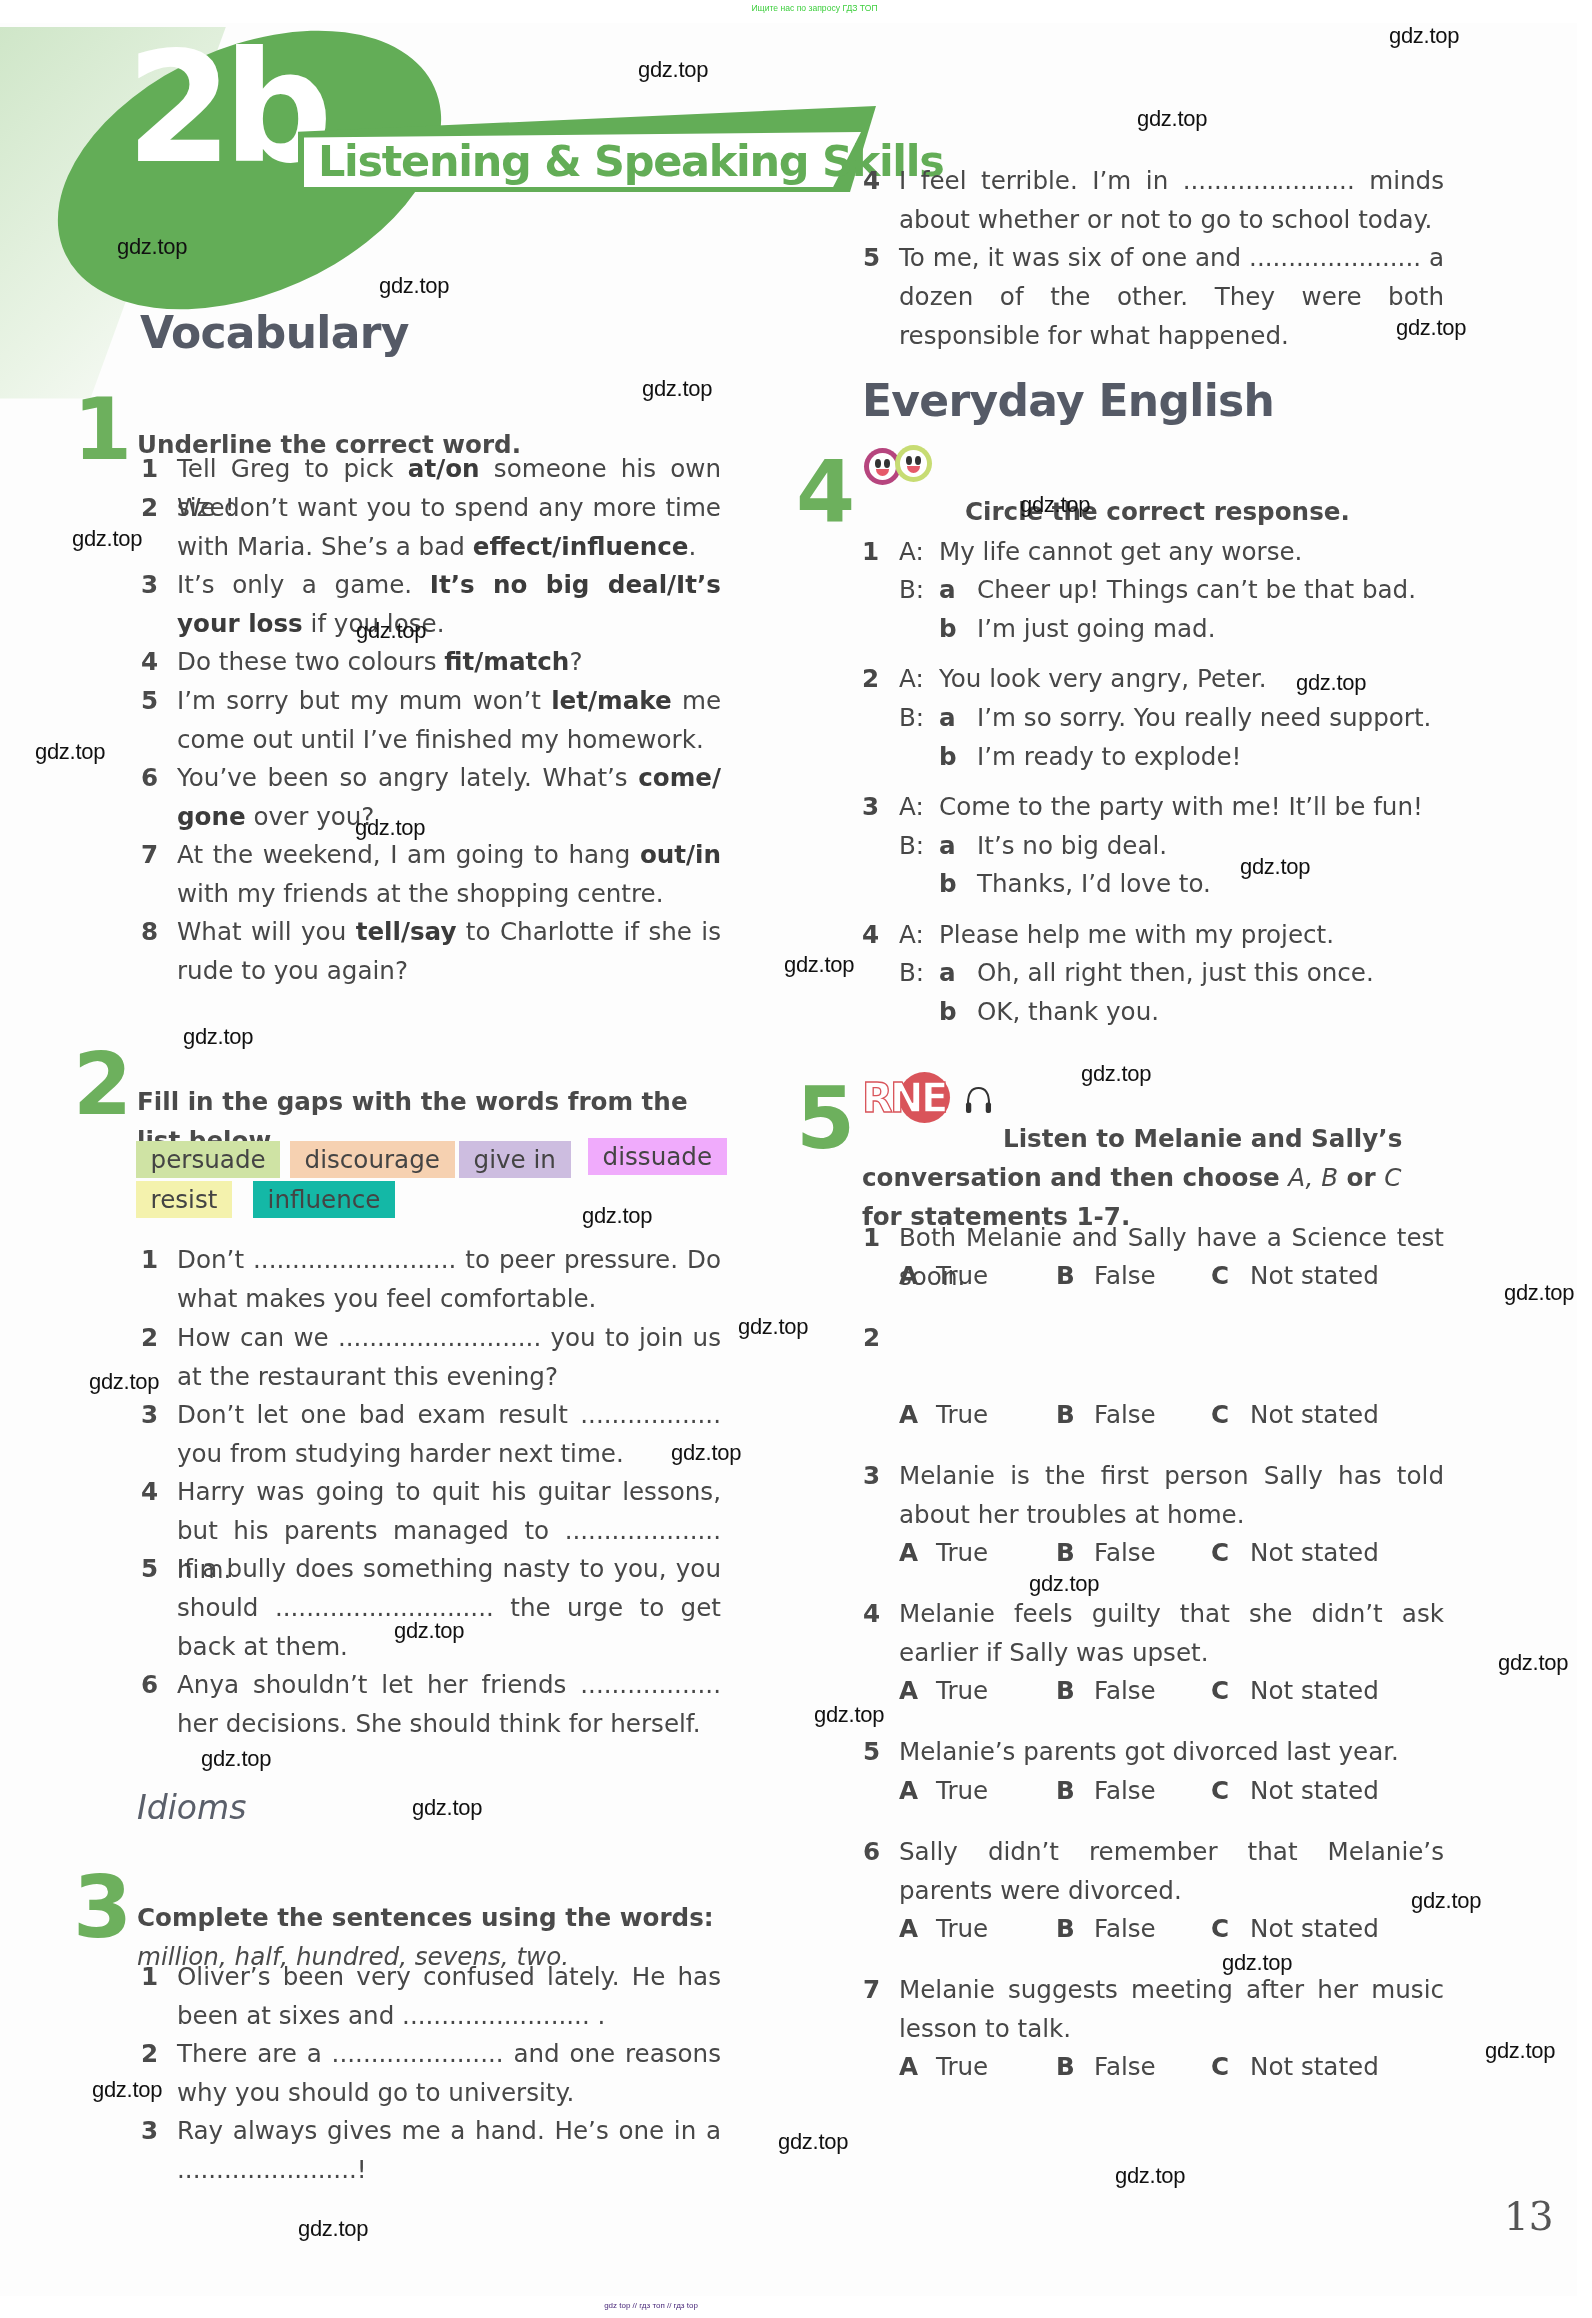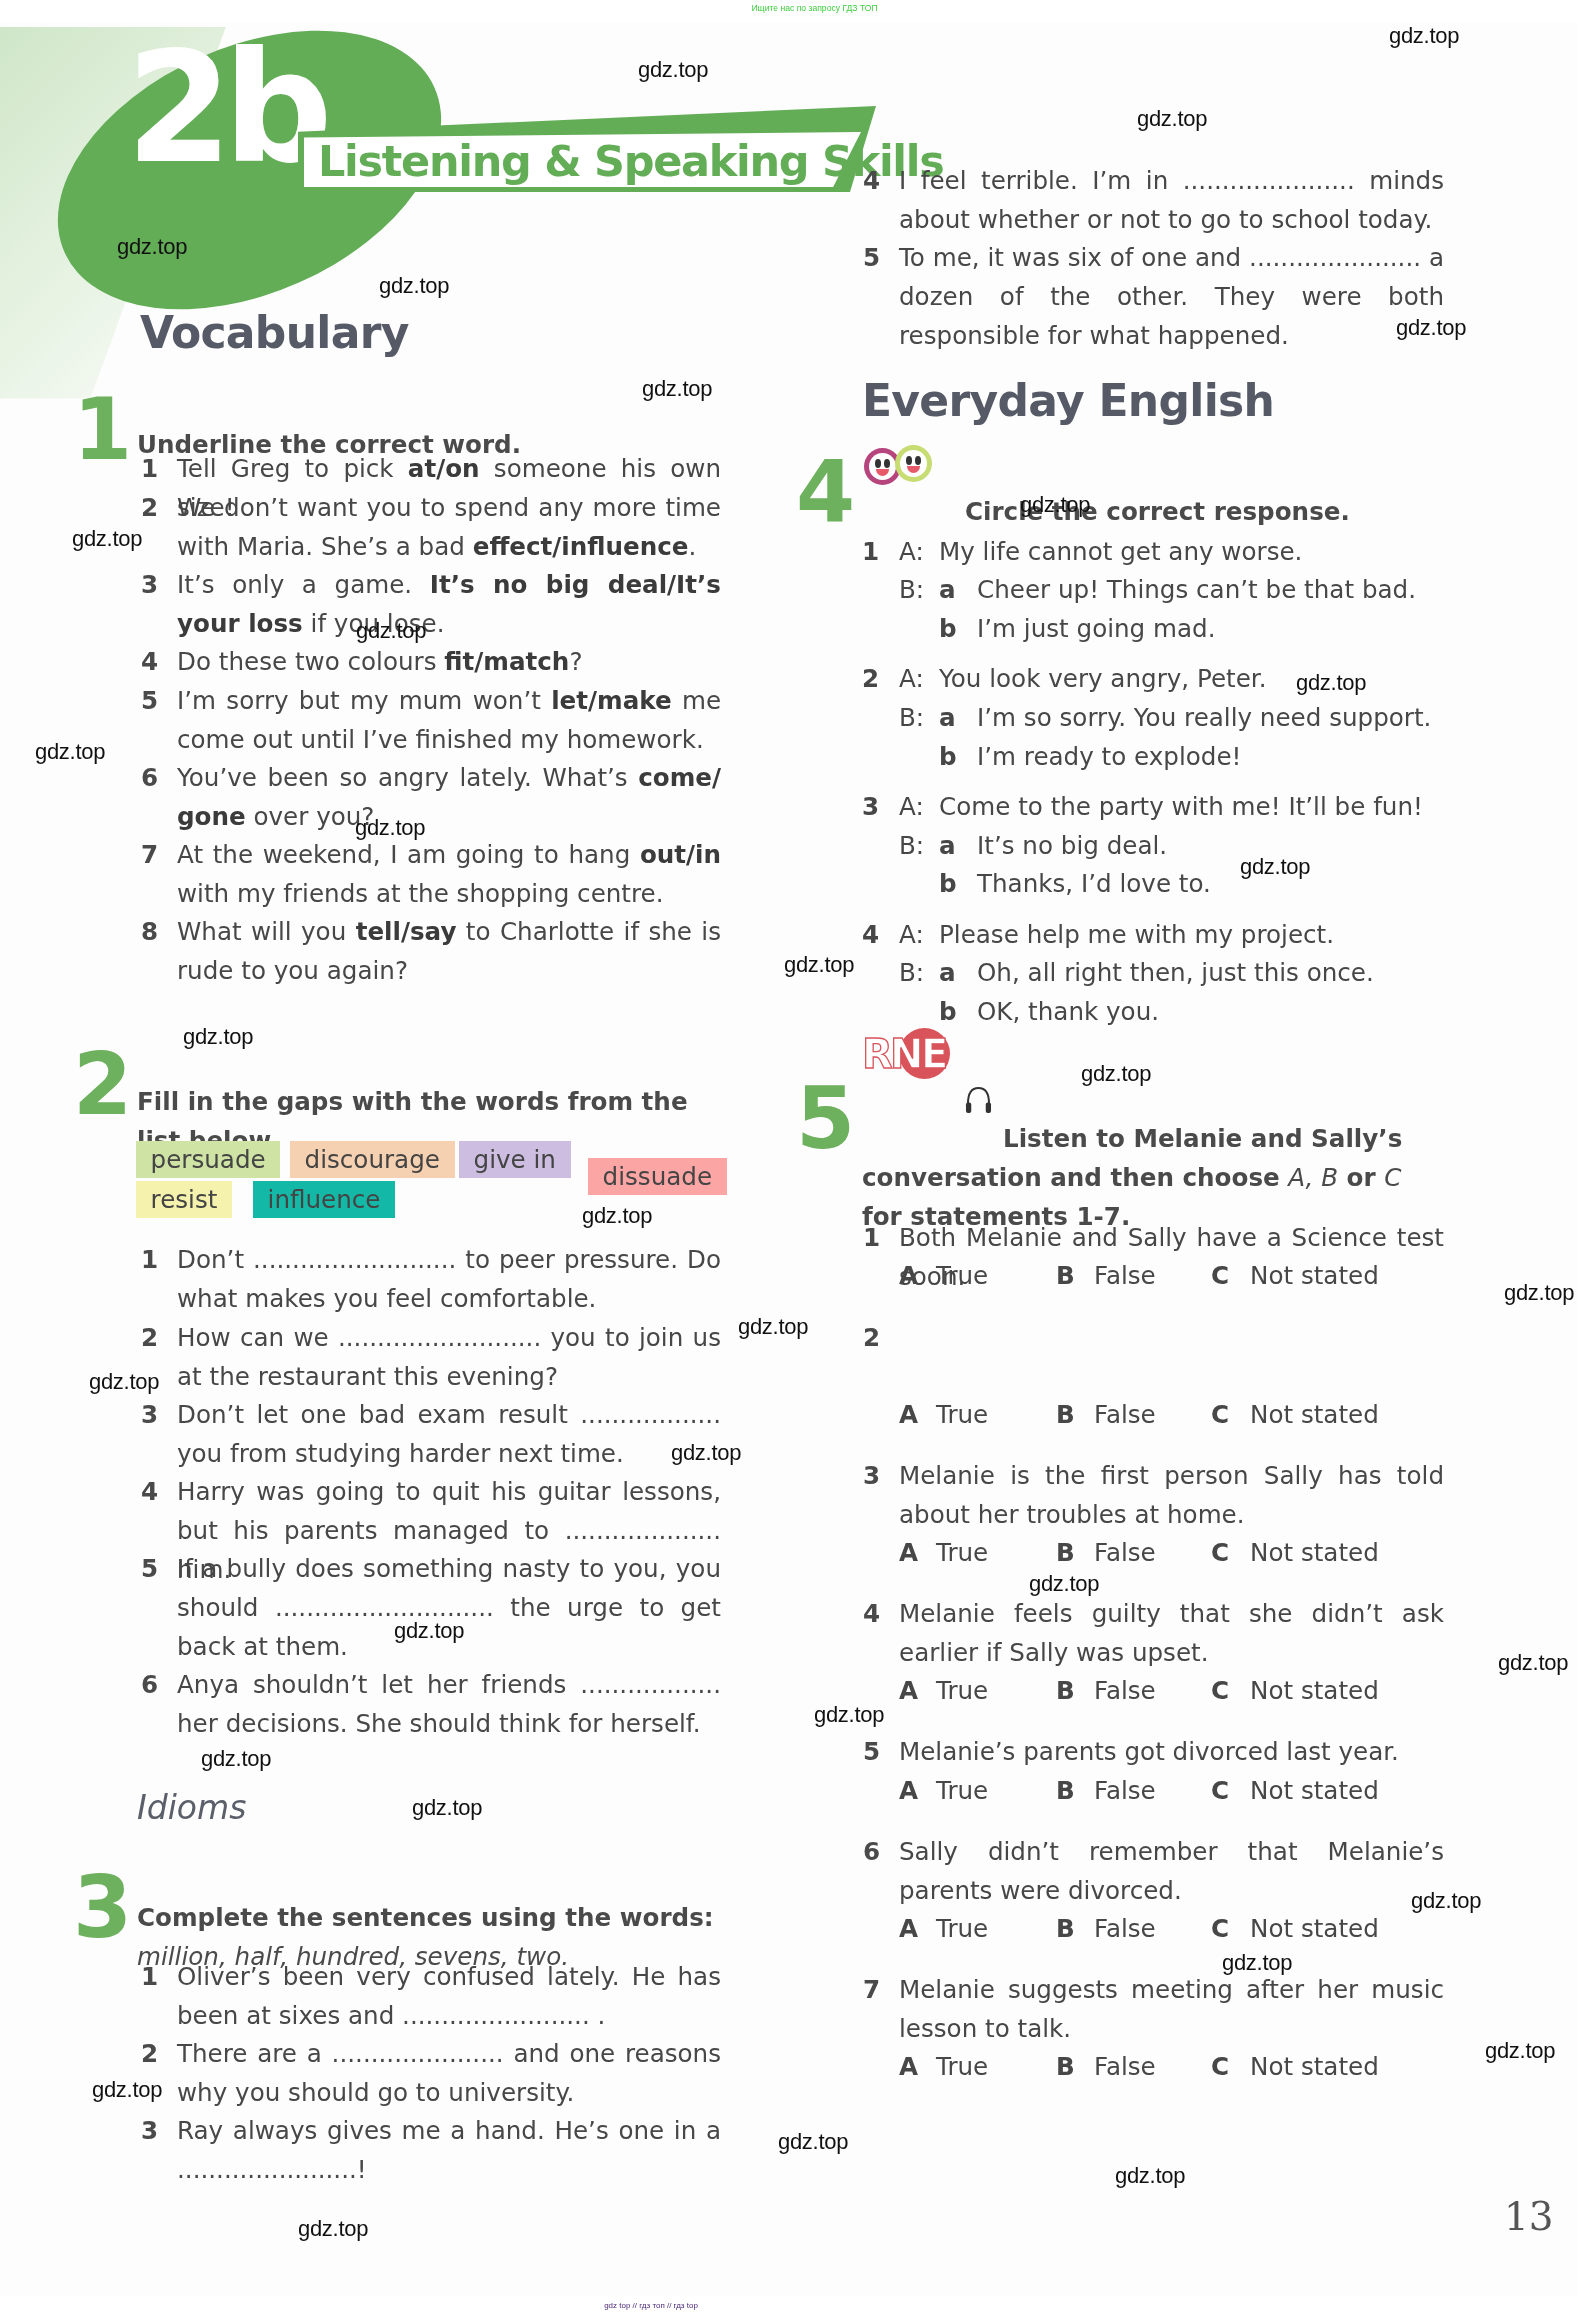--- a/index.html
+++ b/index.html
@@ -86,21 +86,21 @@
   }
   .item b { color: #3b3b3b; }
   .col-left .item { left: 177px; width: 544px; }
   .col-right .item { left: 899px; width: 545px; }
 
   .word-box { position: absolute; height: 37px; line-height: 37px;
     font-size: 24.6px; padding: 0 14.6px; color: #444; }
   .wb-green { background: #cfe3a4; }
   .wb-orange { background: #f6d1b1; }
   .wb-purple { background: #cdbde0; }
-  .wb-blue { background: #fca5a5; margin-top: 20px; }
+  .wb-blue { background: #f0abfc; }
   .wb-yellow { background: #f4f2ad; }
   .wb-pink { background: #14b8a6; }
 
   .dialog-line { position: absolute; font-size: 24.6px; line-height: 39px; color: #474747; }
   .dialog-line .sp { position: absolute; left: 0; font-weight: normal; }
   .dialog-line .opt { position: absolute; left: 68px; font-weight: bold; }
   .dialog-line .txt { position: absolute; left: 101px; white-space: nowrap; }
 
   .options-row { position: absolute; font-size: 24.6px; line-height: 39px; color: #474747; white-space: nowrap; }
   .options-row span { position: absolute; }
@@ -108,21 +108,21 @@
 
   .smiley { position: absolute; width: 37px; height: 37px; border-radius: 50%; }
   .smiley-face {
     position: absolute; left: 5.3px; top: 5.3px; width: 26.6px; height: 26.6px; border-radius: 50%;
     background: #fff;
   }
   .smiley-eye { position: absolute; top: 5.3px; width: 6.6px; height: 9.3px; background: #333; border-radius: 50%; }
   .smiley-mouth { position: absolute; left: 6.6px; top: 16px; width: 13.3px; height: 6.6px;
     background: #e65a6a; border-radius: 0 0 8px 8px; }
 
-  .rne-logo { position: absolute; left: 862px; top: 1028px; width: 93px; height: 51px; text-decoration: underline; }
+  .rne-logo { position: absolute; left: 862px; top: 1072px; width: 93px; height: 51px; text-decoration: underline; }
   .rne-circle { position: absolute; left: 37px; top: 0; width: 51px; height: 51px;
     border-radius: 50%; background: #d9545a; }
   .rne-text { position: absolute; left: 0; top: 2.7px; font-family: "DejaVu Sans", sans-serif;
     font-weight: bold; font-size: 40px; line-height: 47px; color: #fff;
     -webkit-text-stroke: 1.3px #d9545a; letter-spacing: -2.7px; }
   .headphones { position: absolute; left: 964px; top: 1084px; width: 29px; height: 33px; }
 
   .page-number { position: absolute; left: 1504px; top: 2194px; font-family: "DejaVu Serif", serif;
     font-size: 39px; color: #555; }
 </style>

